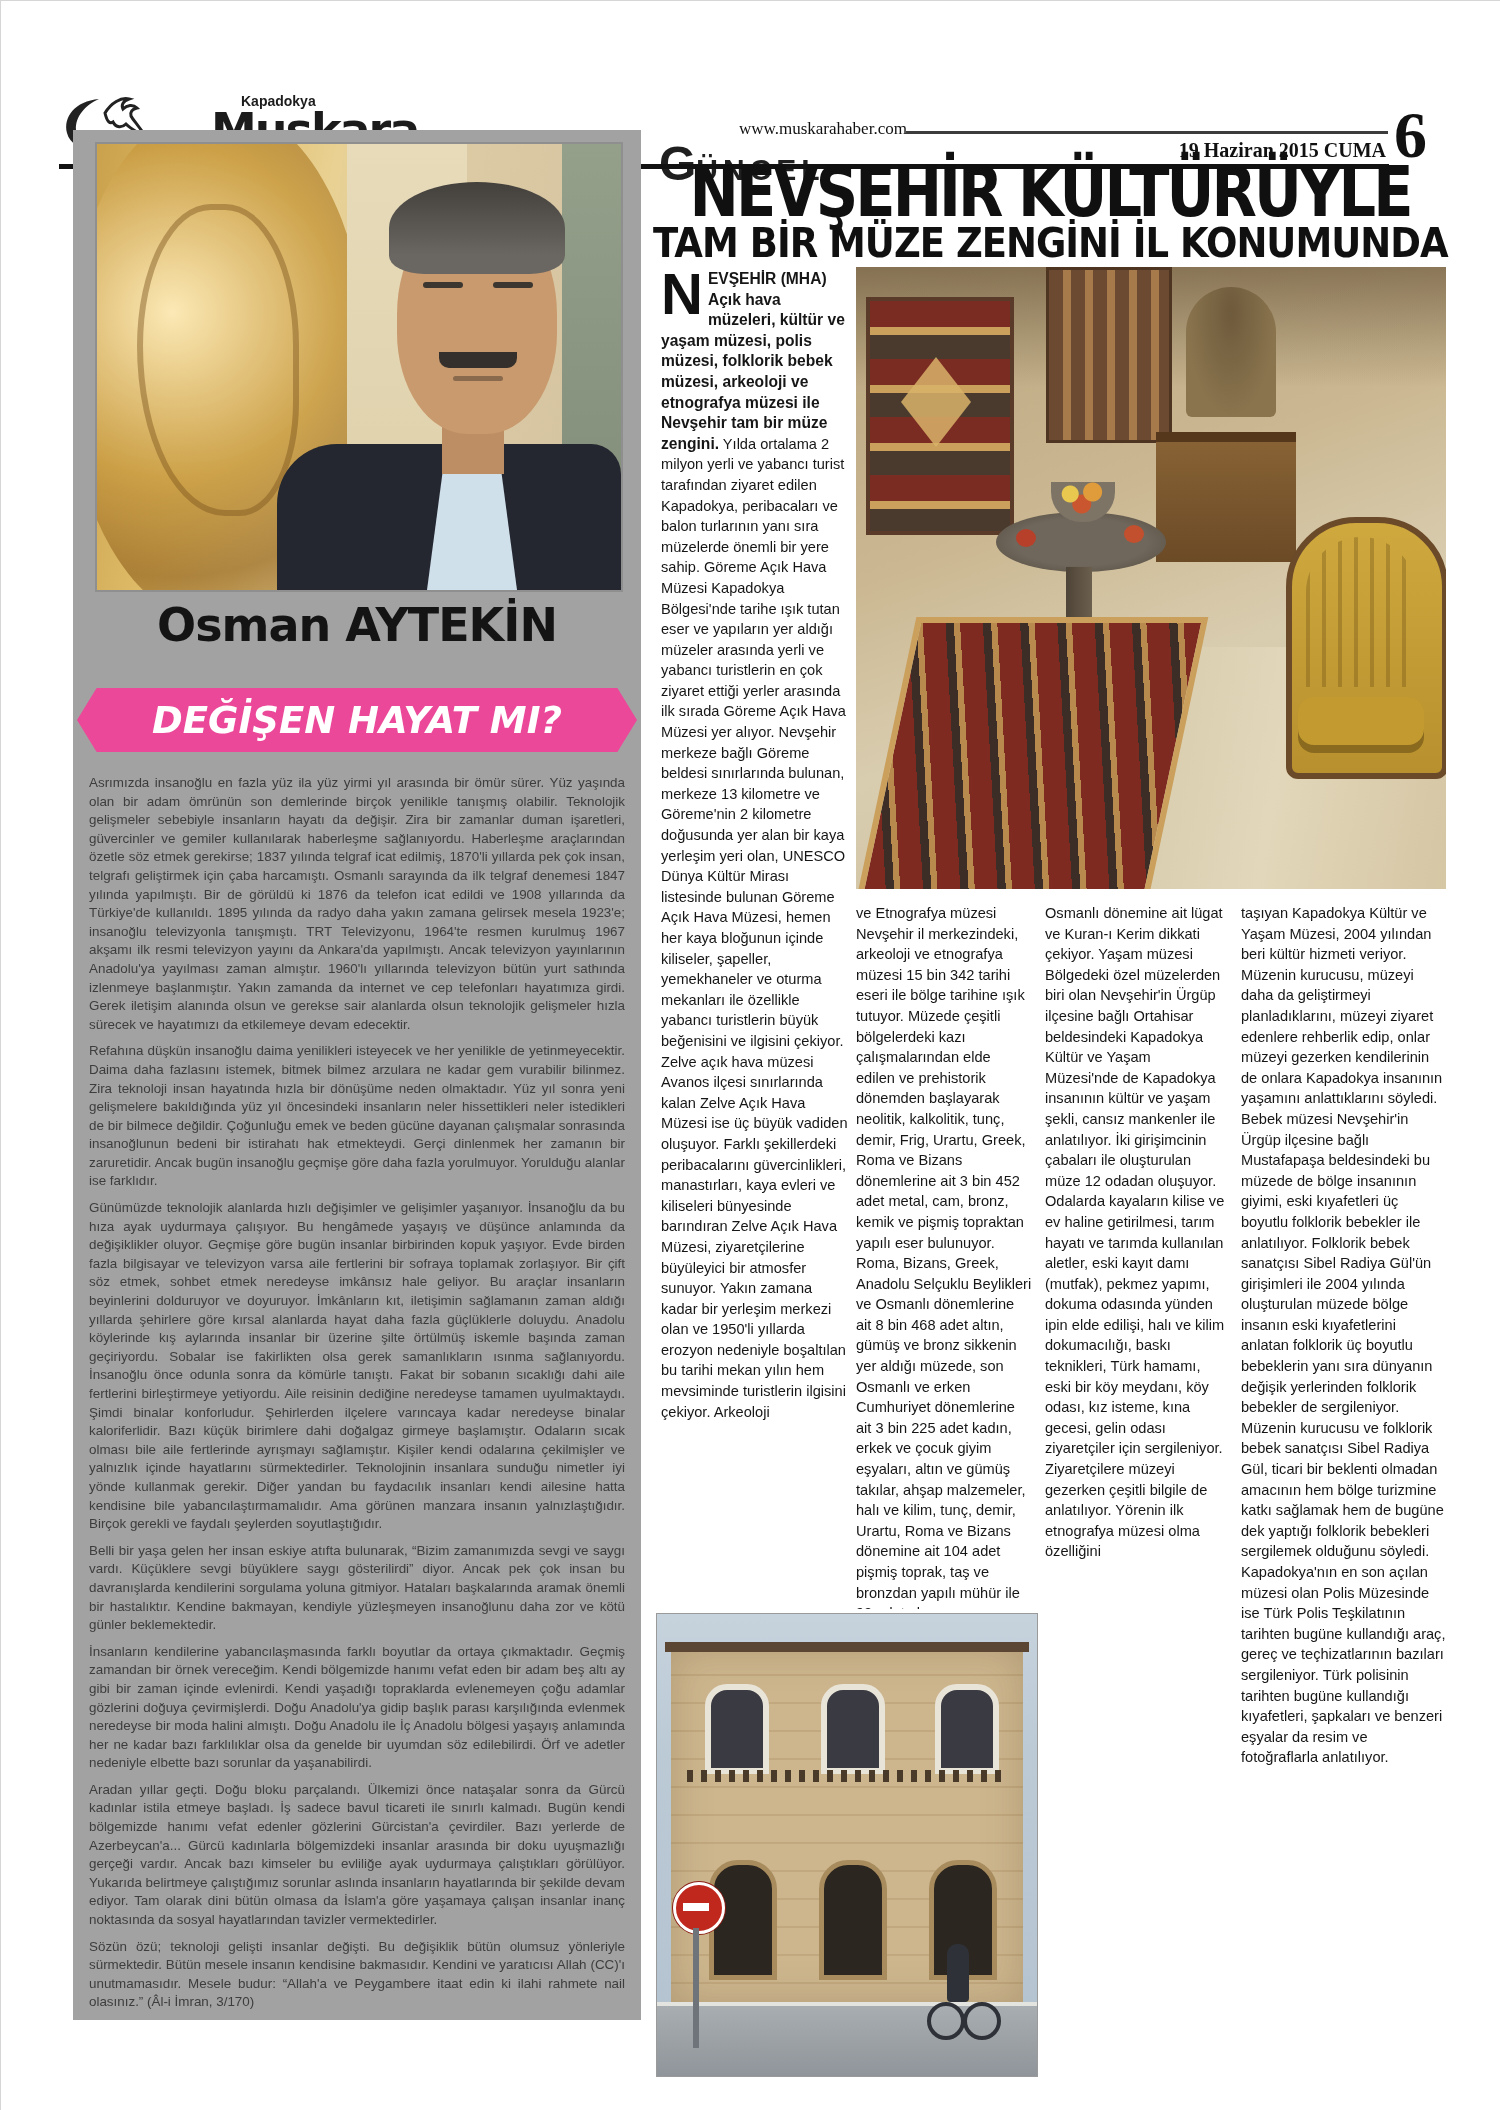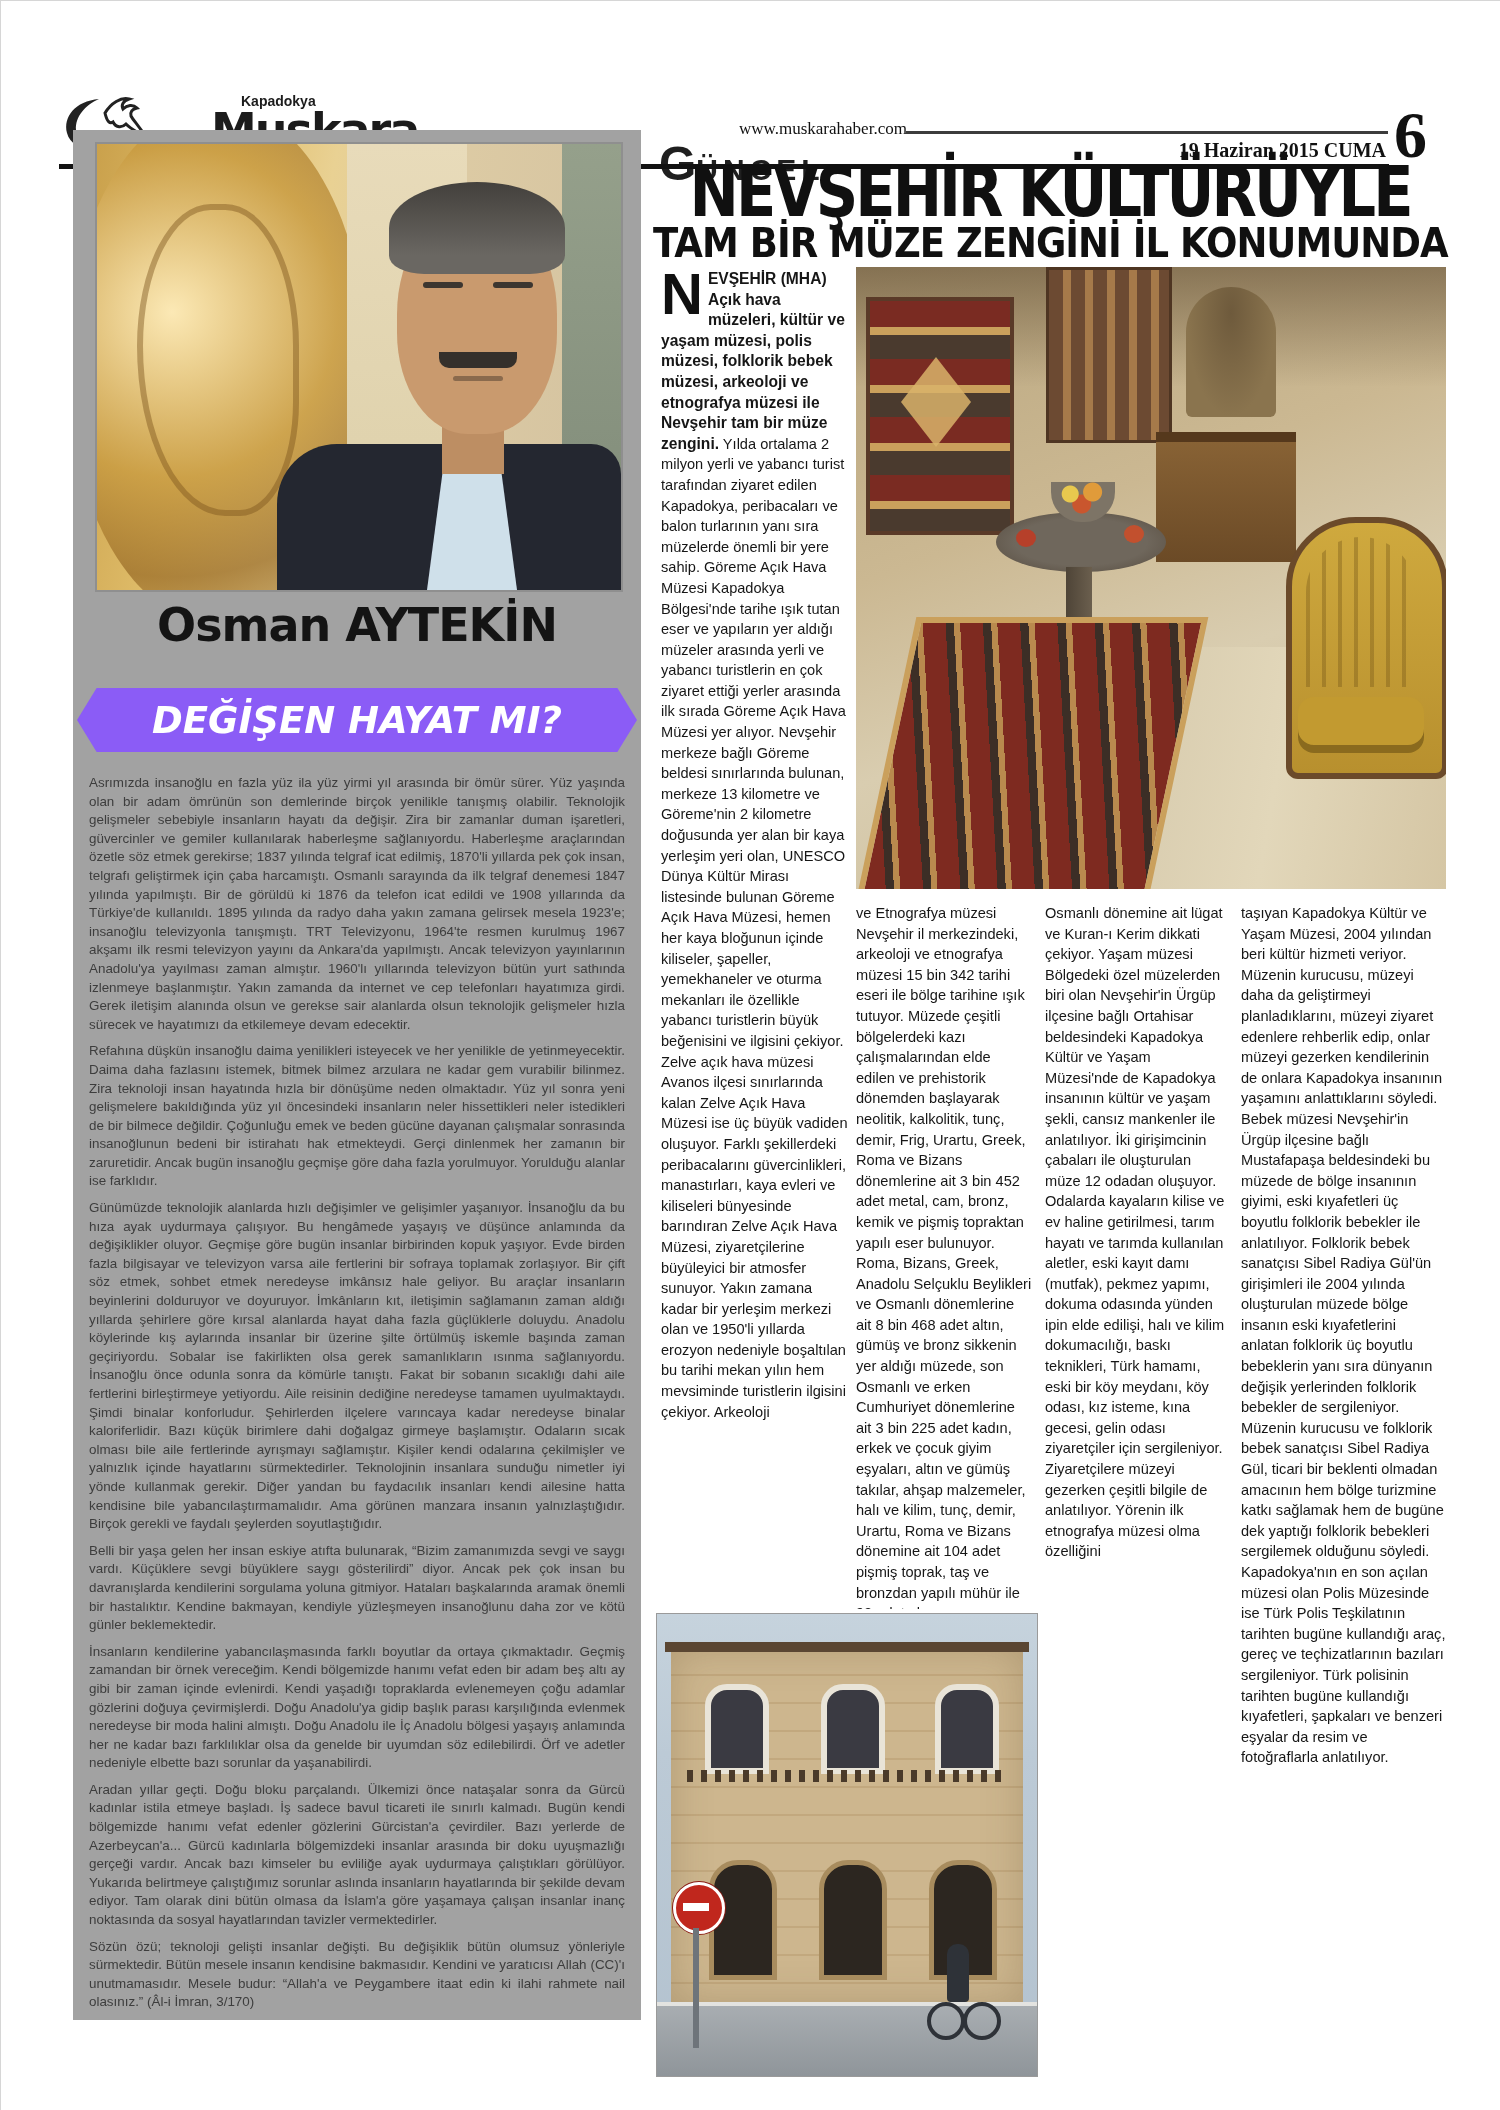--- a/index.html
+++ b/index.html
@@ -19,21 +19,21 @@
   .section-rest{font-size:30px;letter-spacing:5px;margin-top:42px;}
   .date-text{font-family:"Liberation Serif",serif;font-weight:bold;font-size:20px;color:#111;}
   .page-num{font-family:"Liberation Serif",serif;font-weight:bold;font-size:66px;line-height:60px;color:#111;}
   .rule-thick{background:#121212;height:5px;}
   .rule-thin{background:#3c3c3c;height:3px;}
 
   
   .oped-panel{background:#a2a2a2;}
   .author-name{font-weight:800;font-size:46px;letter-spacing:-1px;color:#141414;text-align:center;font-family:"DejaVu Sans",sans-serif;}
   .author-role{font-weight:bold;font-size:27px;color:#1a1a1a;text-align:center;}
-  .ribbon{background:#8b5cf6;color:#fff;display:flex;align-items:center;justify-content:center;
+  .ribbon{background:#ec4899;color:#fff;display:flex;align-items:center;justify-content:center;
           clip-path:polygon(0 50%,3.5% 0,96.5% 0,100% 50%,96.5% 100%,3.5% 100%);}
   .ribbon span{font-style:italic;font-weight:800;font-size:37px;letter-spacing:0px;font-family:"DejaVu Sans",sans-serif;}
   .oped-body{font-size:13.4px;line-height:18.6px;text-align:justify;color:#3d3d3d;overflow:hidden;}
   .oped-body p{margin:8px;}
 
   
   .hl{font-weight:800;text-align:center;white-space:nowrap;color:#101010;font-family:"DejaVu Sans",sans-serif;}
   .hl1{font-size:59px;letter-spacing:-3px;transform:scaleY(1.18);transform-origin:top center;}
   .hl2{font-size:37px;letter-spacing:-1px;transform:scaleY(1.12);transform-origin:top center;}
   .newscol{font-size:14.6px;line-height:20.6px;color:#161616;overflow:hidden;text-align:left;}

